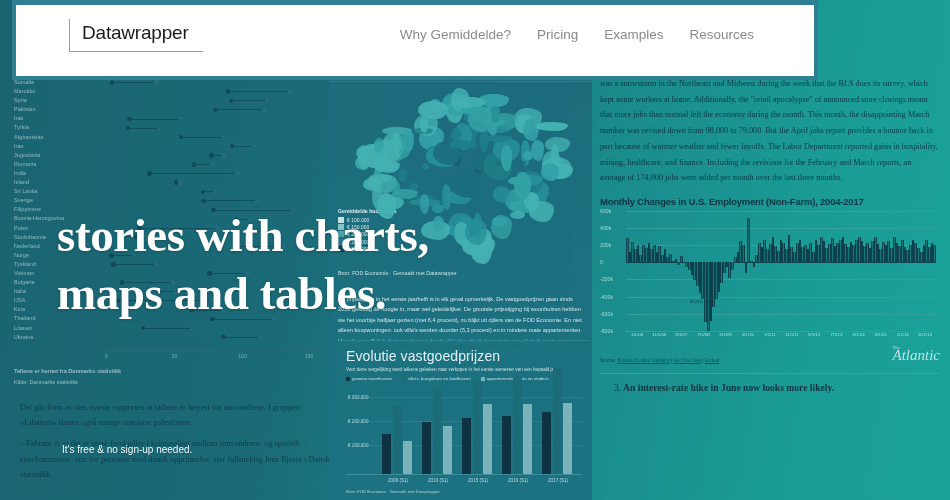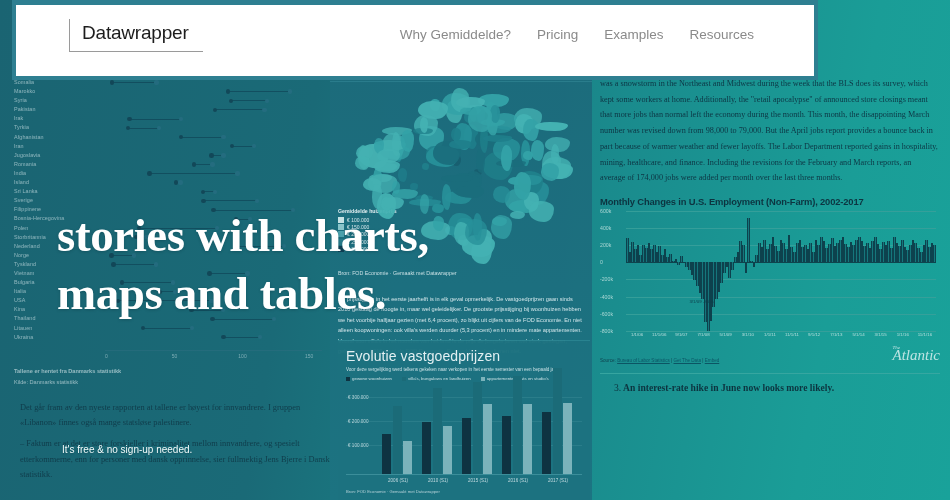--- a/index.html
+++ b/index.html
@@ -608,21 +608,21 @@
         </div>
         <span class="bc-xlab" style="left: 212px;">2017 (S1)</span>
       </div>
     <div class="bc-src">Bron: FOD Economie · Gemaakt met Datawrapper</div>
   </div>
 
   <div class="bg-panel panel-right">
     <div class="ra-text">was a snowstorm in the Northeast and Midwest during the week that the BLS does its survey, which kept some workers at home. Additionally, the "retail apocalypse" of announced store closings meant that more jobs than normal left the economy during the month. This month, the disappointing March number was revised down from 98,000 to 79,000. But the April jobs report provides a bounce back in part because of warmer weather and fewer layoffs. The Labor Department reported gains in hospitality, mining, healthcare, and finance. Including the revisions for the February and March reports, an average of 174,000 jobs were added per month over the last three months.</div>
 
     <div class="rchart">
-      <div class="rchart-title">Monthly Changes in U.S. Employment (Non-Farm), 2002-2017</div>
+      <div class="rchart-title">Monthly Changes in U.S. Employment (Non-Farm), 2004-2017</div>
       <div class="rchart-plot" id="rc-plot">
           <div class="rc-grid" style="top: 0px;"></div>
           <span class="rc-ylab" style="top: 0px;">600k</span>
           <div class="rc-grid" style="top: 17.1429px;"></div>
           <span class="rc-ylab" style="top: 17.1429px;">400k</span>
           <div class="rc-grid" style="top: 34.2857px;"></div>
           <span class="rc-ylab" style="top: 34.2857px;">200k</span>
           <div class="rc-zero" style="top: 51.4286px;"></div>
           <span class="rc-ylab" style="top: 51.4286px;">0</span>
           <div class="rc-grid" style="top: 68.5714px;"></div>

